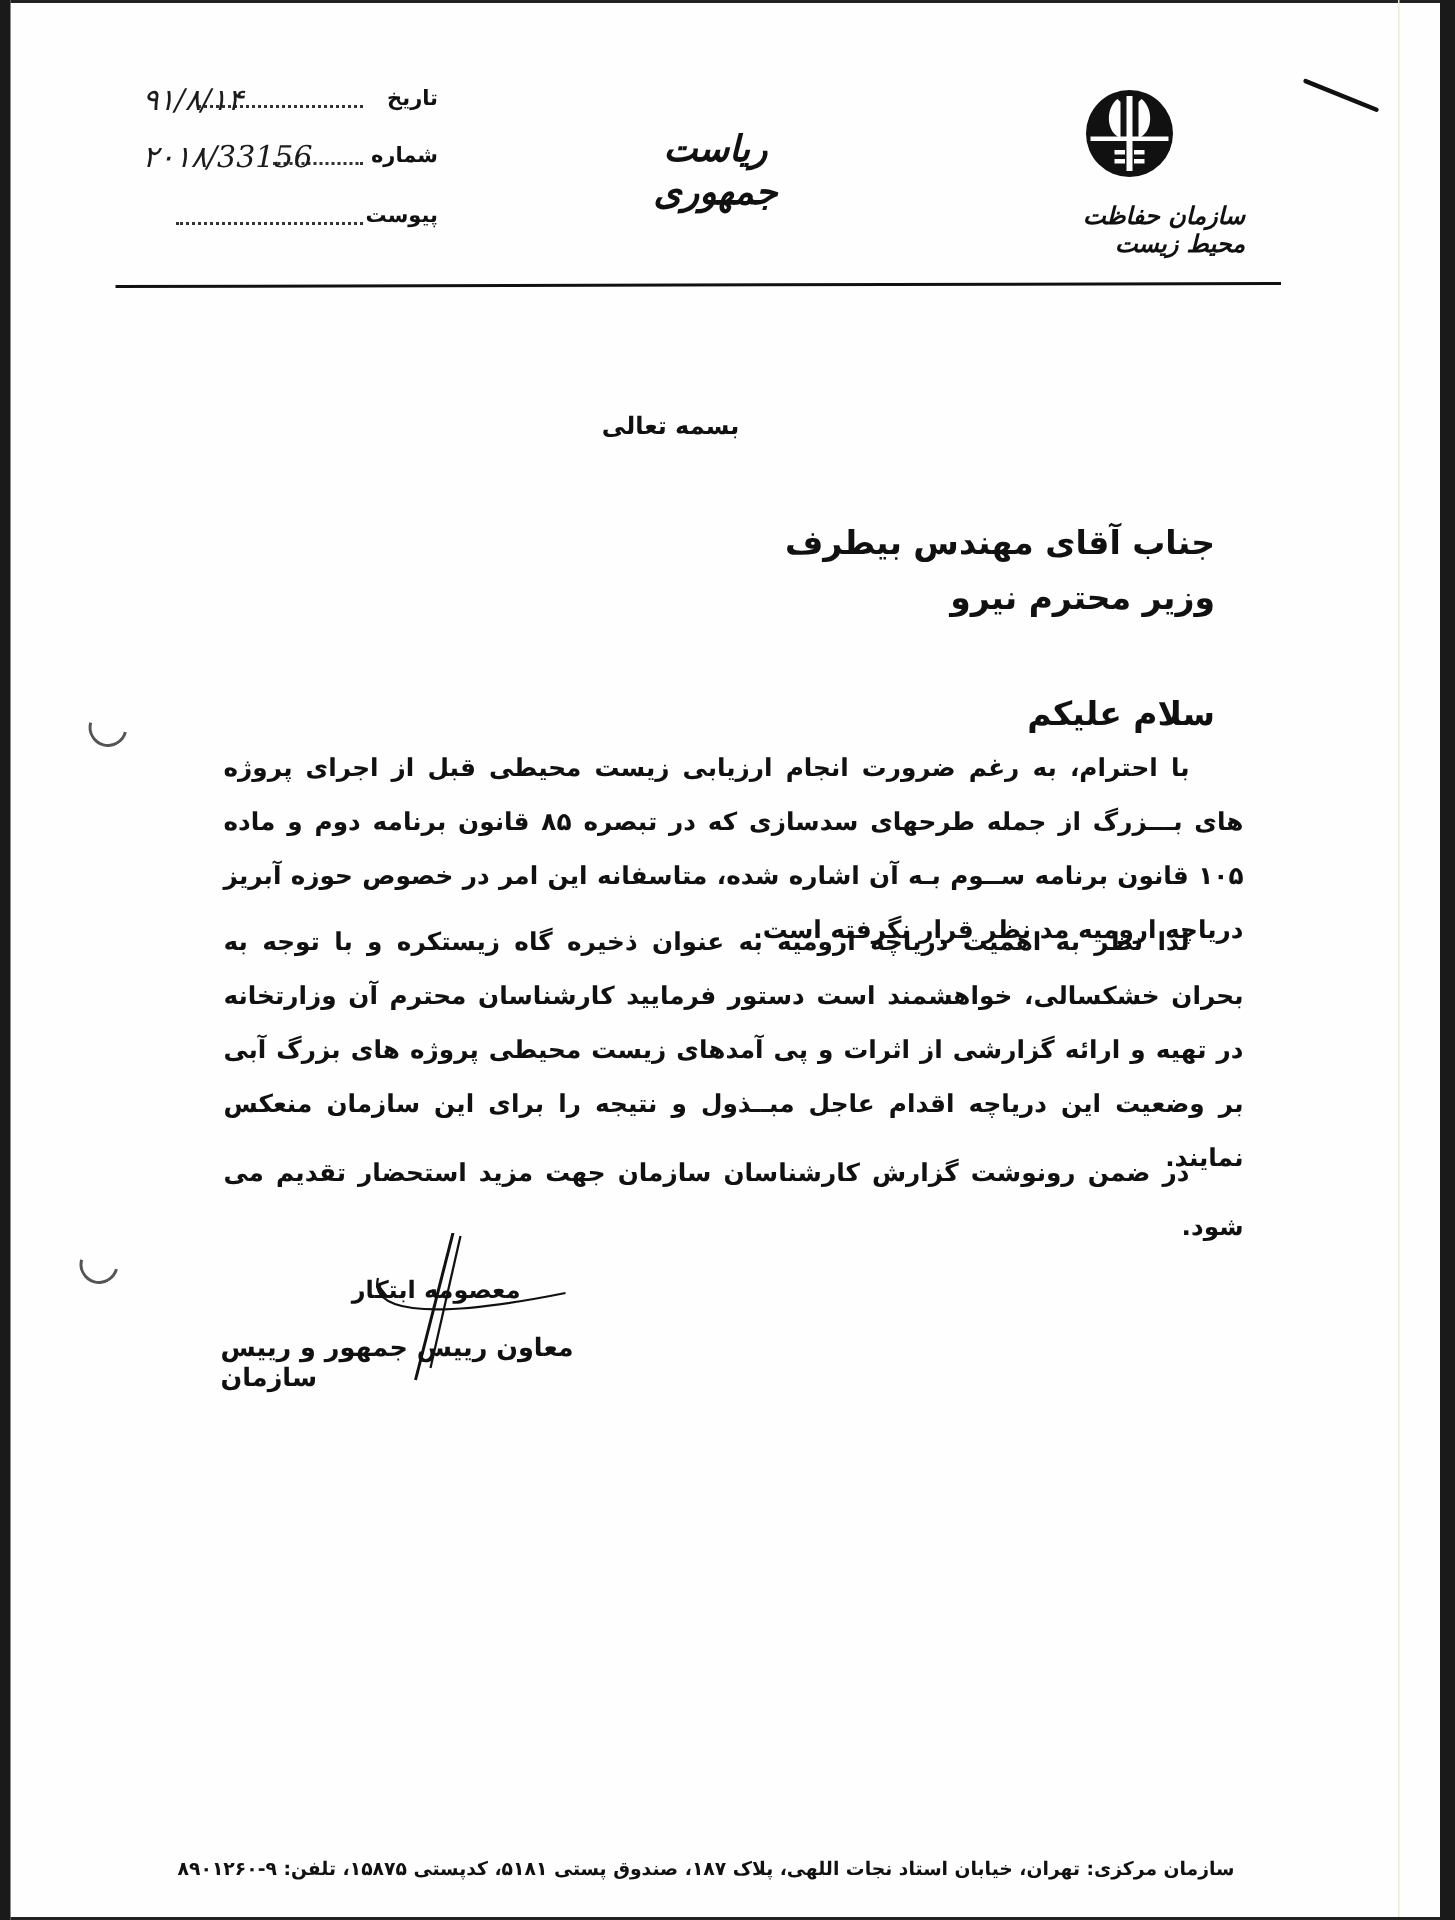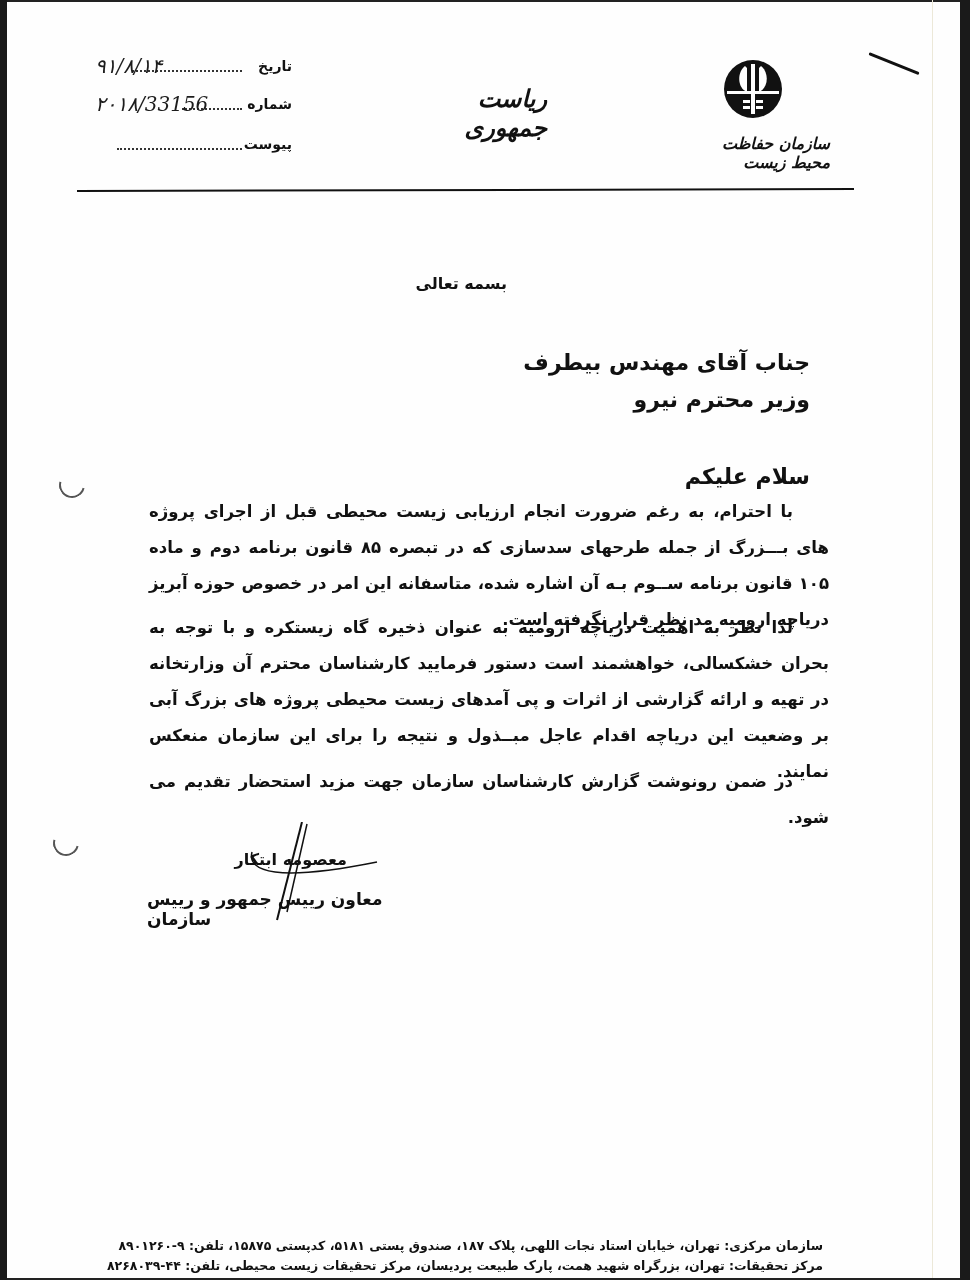--- a/index.html
+++ b/index.html
@@ -18,42 +18,42 @@
 
     
     .logo { position:absolute; left:716px; top:56px; width:60px; height:62px; }
     .org-name {
       position:absolute; left:678px; top:132px; width:145px; text-align:right;
       font-family: "DejaVu Serif", serif; font-style: italic; font-weight: bold;
       font-size: 16px; color:#111; direction: rtl;
     }
 
     .center-title {
-      position:absolute; left:400px; top:82px; width:140px; 
+      position:absolute; left:400px; top:82px; width:140px; text-align:center;
       font-family: "DejaVu Serif", serif; font-style: italic; font-weight: bold;
       font-size: 24px; color:#111; direction: rtl;
     }
 
     
     .meta-row { position:absolute; left:80px; width:205px; height:26px; direction: rtl; }
     .meta-label { position:absolute; right:0; top:0; font-weight:bold; font-size:14px; color:#111; }
     .meta-dots {
       position:absolute; right:50px; top:12px; width:110px; height:2px;
       border-top: 2px dotted #333;
     }
     .meta-value {
       position:absolute; left:8px; top:-4px; font-family:"DejaVu Serif", serif; font-style:italic;
       font-size: 20px; color:#1c1c1c; direction:ltr; letter-spacing: 1px;
     }
 
     .header-rule { position:absolute; left:70px; top:187px; width:777px; height:2px; background:#111; transform: rotate(-0.15deg); }
     .pen-mark { position:absolute; left:862px; top:50px; width:54px; height:3px; background:#111; transform: rotate(22deg); transform-origin:left; border-radius:2px; }
 
     .salutation-top {
-      position:absolute; left:380px; top:272px; width:120px; 
+      position:absolute; left:380px; top:272px; width:120px; text-align:center;
       font-weight:bold; font-size:16px; color:#111; direction:rtl;
     }
     .addressee { position:absolute; right:150px; font-weight:bold; font-size:22px; color:#111; direction:rtl; text-align:left; }
 
     .body-text {
       position:absolute; left:142px; width:680px; direction: rtl; text-align: justify;
       font-weight:bold; font-size:16.5px; color:#111; line-height:36px;
     }
     .indent { text-indent: 36px; }
 
@@ -125,19 +125,18 @@
 
   <svg class="signature" viewBox="0 0 180 100">
     <path d="M95 0 L70 98" stroke="#111" stroke-width="2" fill="none"></path>
     <path d="M100 2 L80 90" stroke="#111" stroke-width="1.5" fill="none"></path>
     <path d="M45 30 C40 50 70 60 170 40" stroke="#111" stroke-width="1.5" fill="none"></path>
   </svg>
   <div class="signer-name">معصومه ابتکار</div>
   <div class="signer-title">معاون رییس جمهور و رییس سازمان</div>
 
   <div class="footer-line" style="top:1236px;">سازمان مرکزی: تهران، خیابان استاد نجات اللهی، پلاک ۱۸۷، صندوق پستی ۵۱۸۱، کدپستی ۱۵۸۷۵، تلفن: ۹-۸۹۰۱۲۶۰</div>
-  <div class="footer-line" style="top:1256px;">مرکز تحقیقات: تهران، بزرگراه شهید همت، پارک طبیعت پردیسان، مرکز تحقیقات زیست محیطی، تلفن: ۴۴-۸۲۶۸۰۳۹</div>
 
   <div class="hole" style="left:52px; top:470px;"></div>
   <div class="hole" style="left:46px; top:828px;"></div>
 </div>
 <div class="right-crease"></div>
 <div class="edge-bottom"></div>
 
 </body></html>

